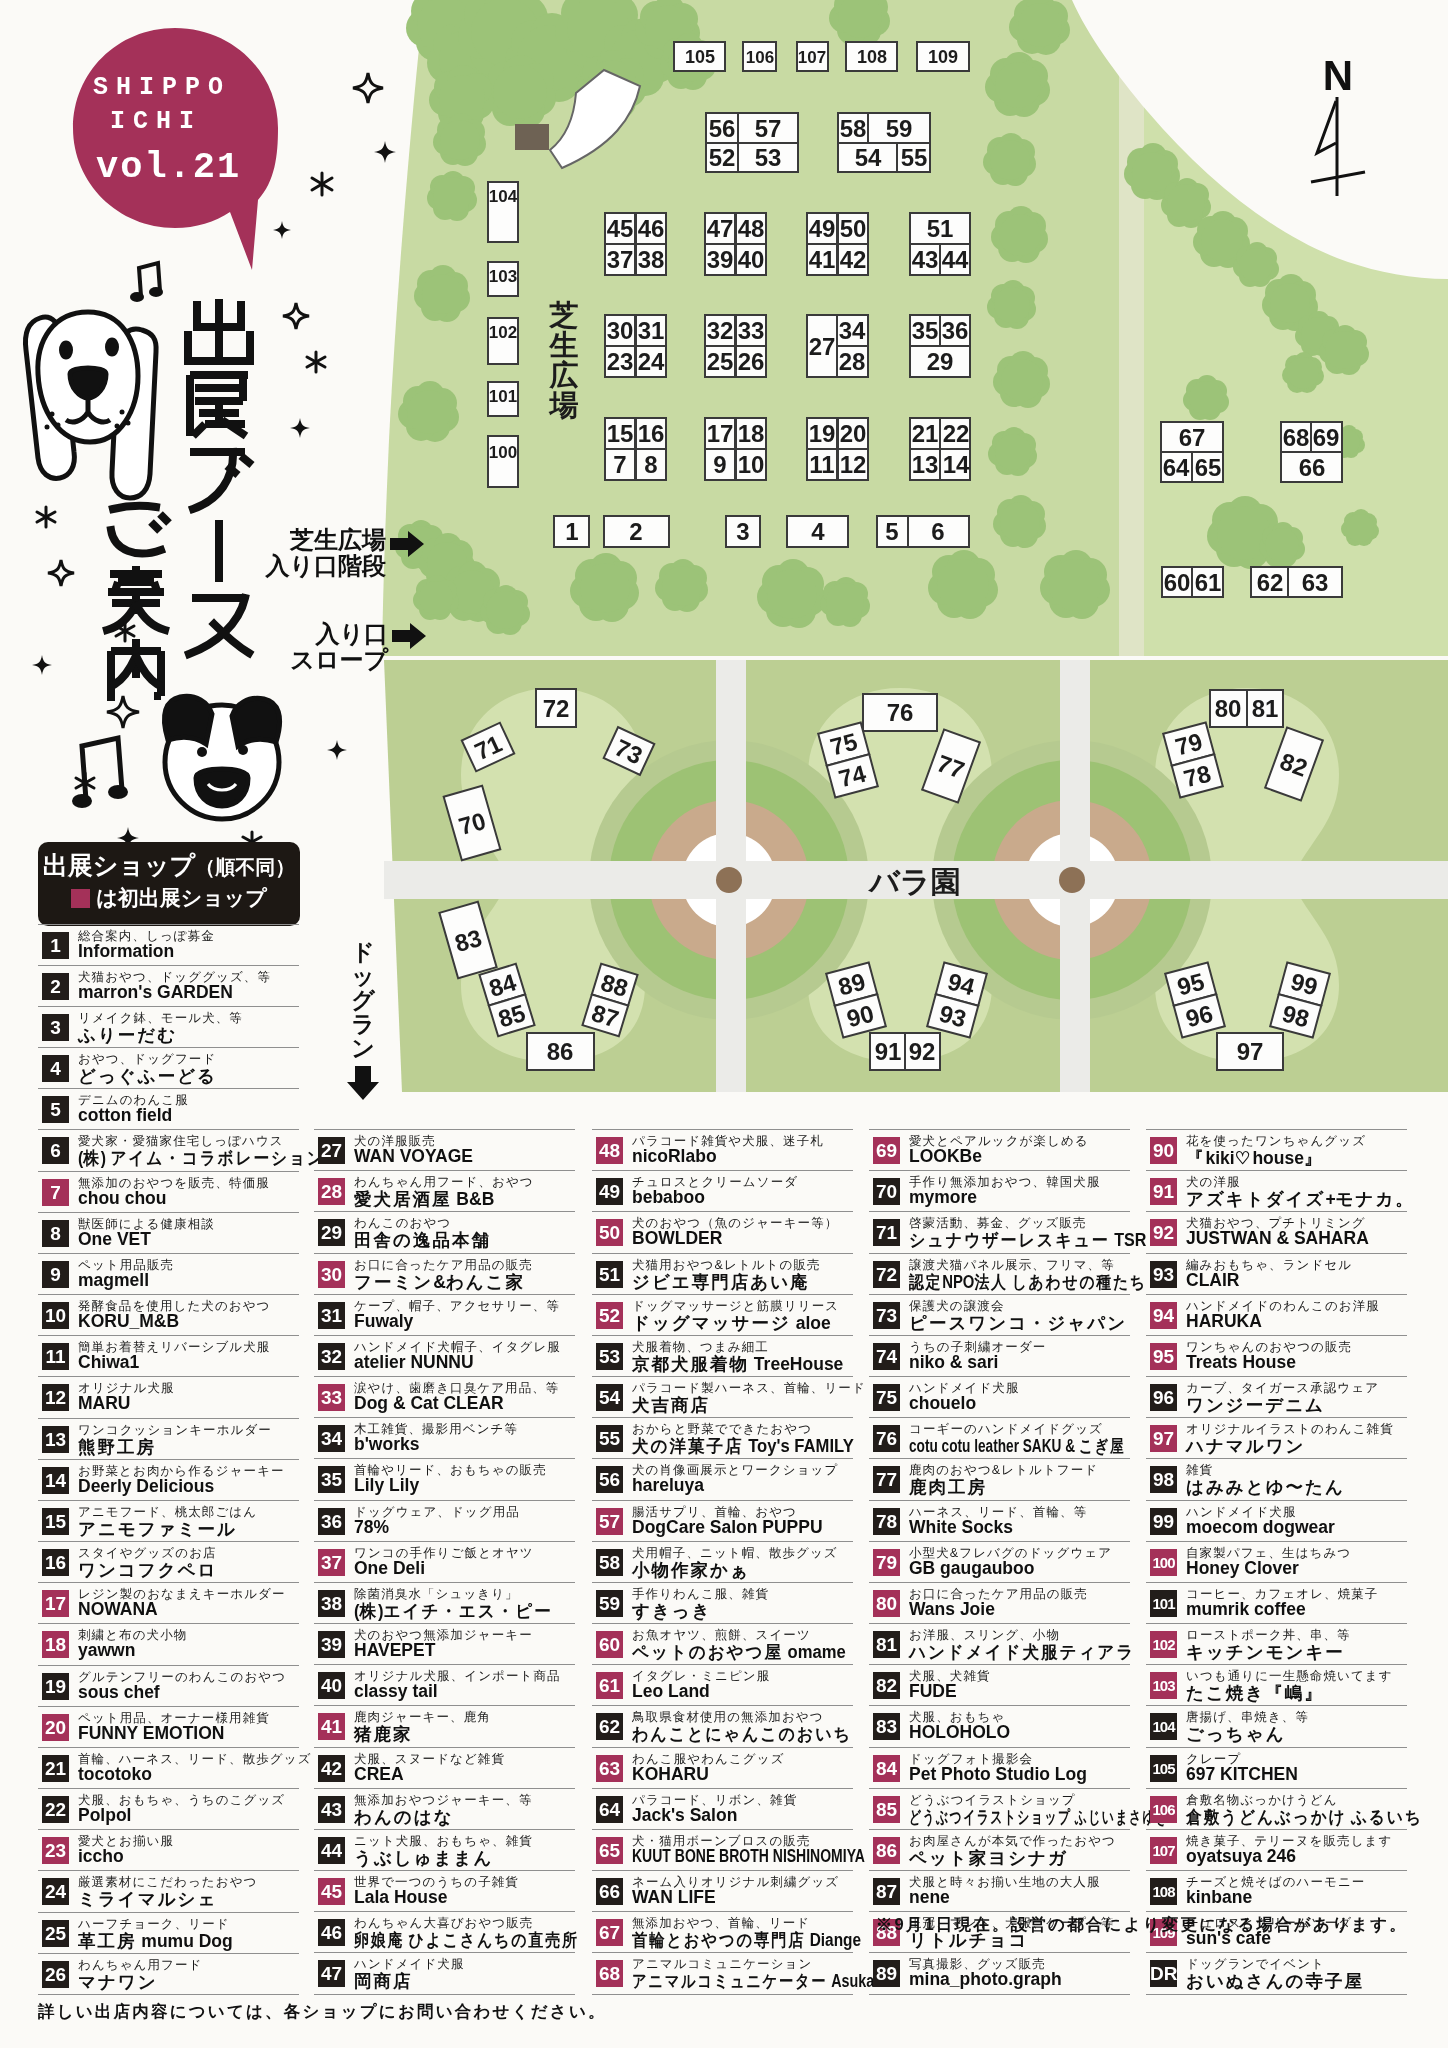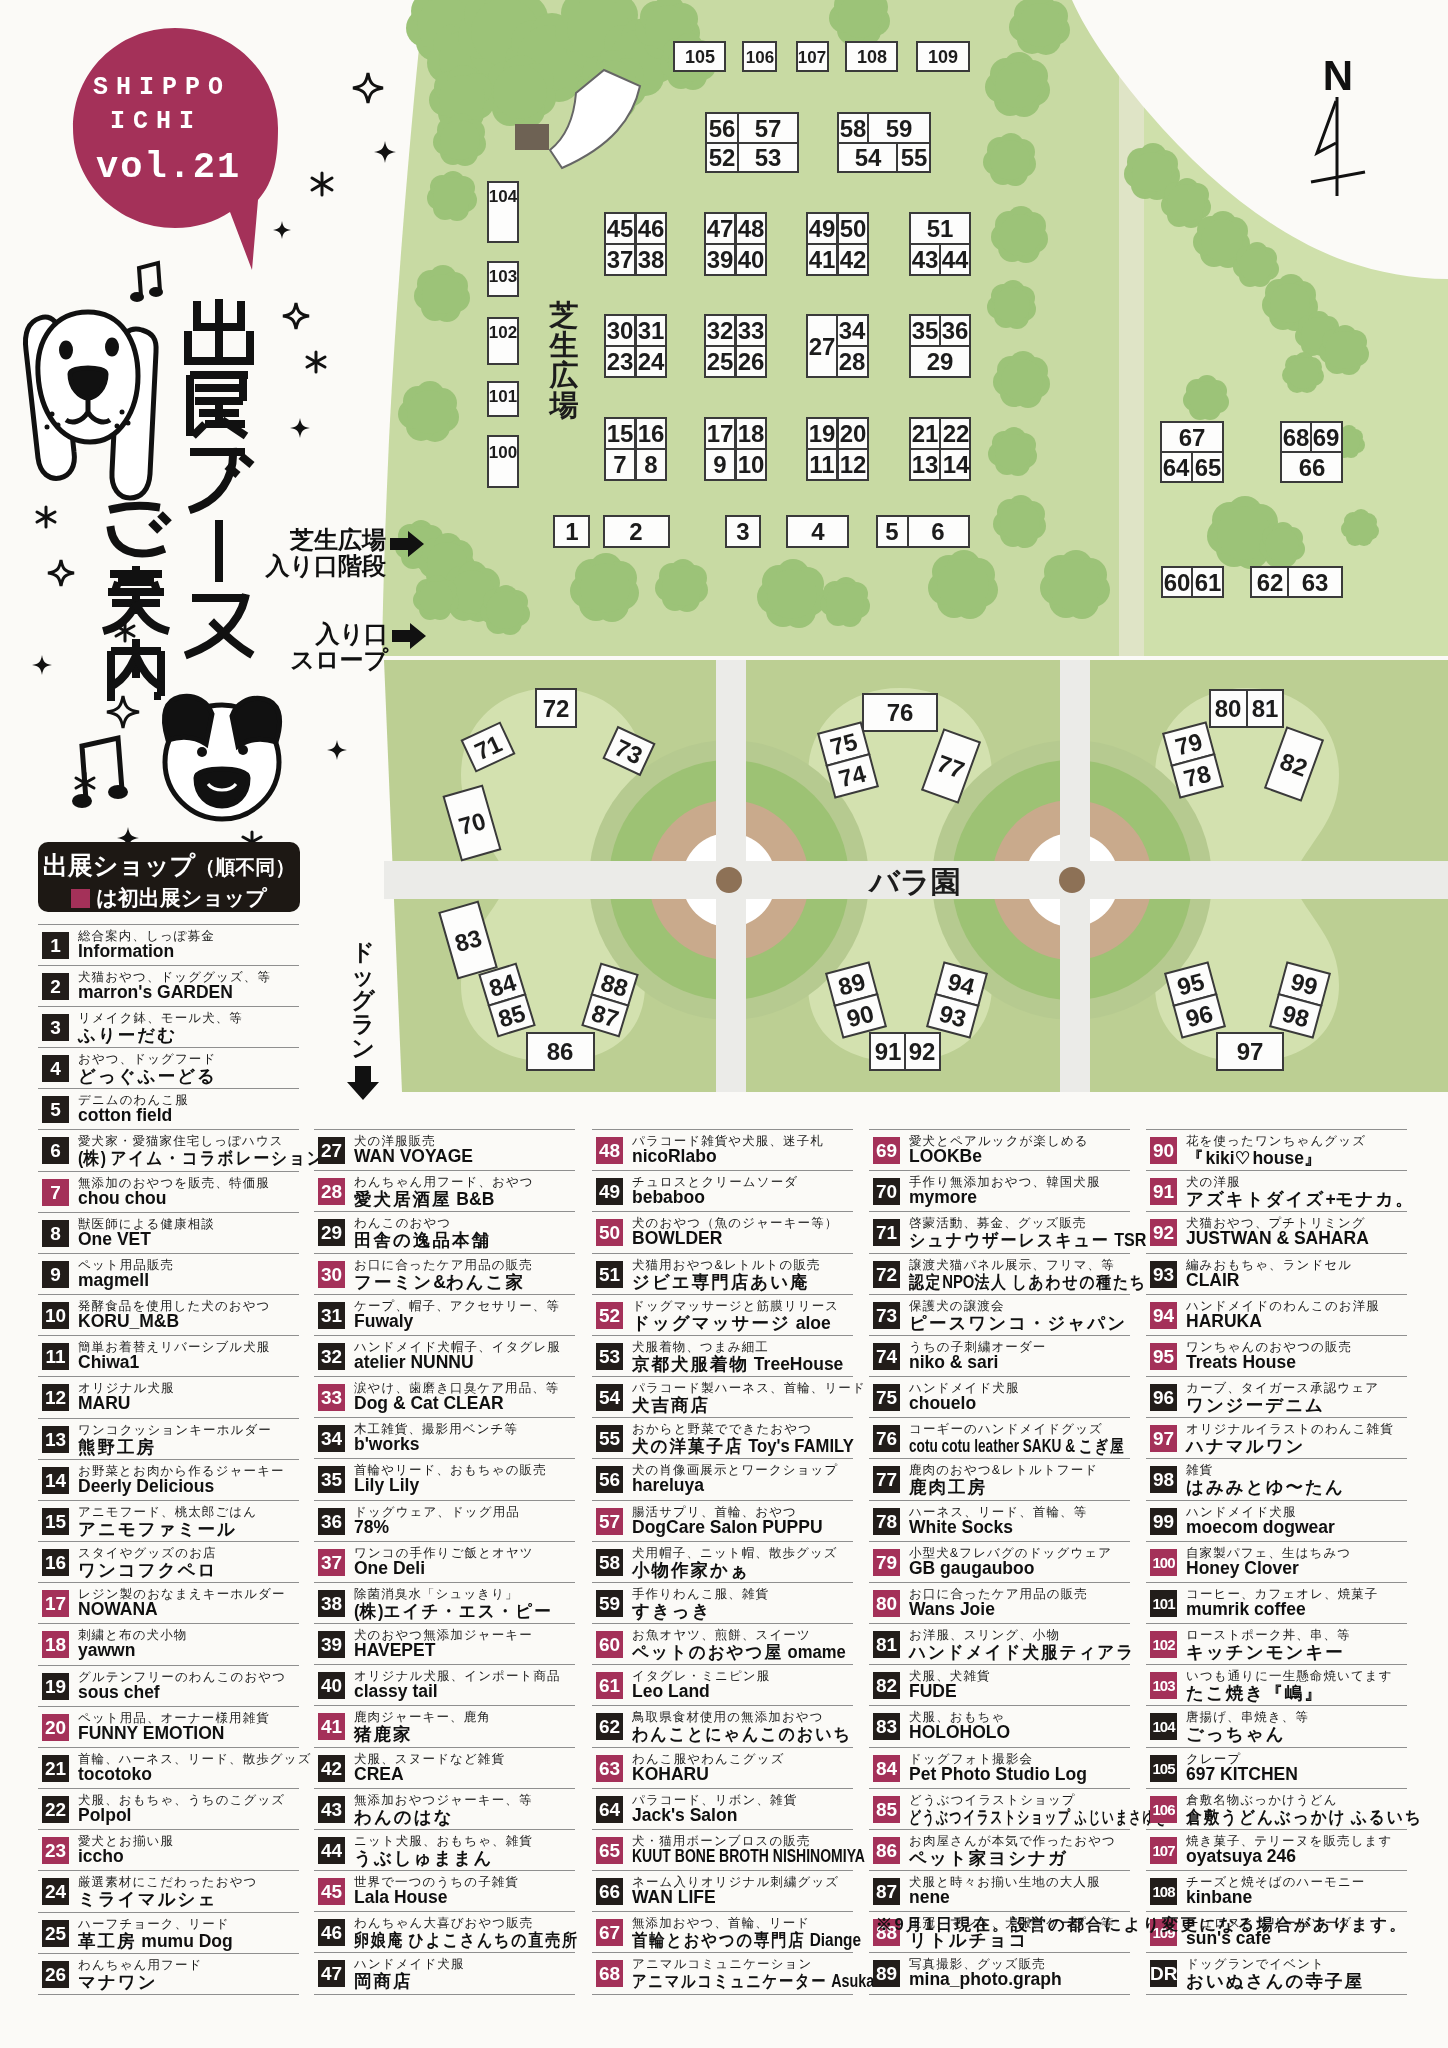--- a/index.html
+++ b/index.html
@@ -3,21 +3,21 @@
 html,body{margin:0;padding:0}
 #page{position:relative;width:1448px;height:2048px;background:#fbfaf7;overflow:hidden;font-family:'Liberation Sans',sans-serif}
 .it{position:absolute;height:41px;border-top:1px solid #8f8f8f}
 .sep{position:absolute;height:0;border-top:1px solid #8f8f8f}
 .nb,.nc{position:absolute;left:4px;top:7px;width:27px;height:27px;color:#fff;font-weight:bold;
  font-size:19px;text-align:center;line-height:27px}
 .nb{background:#221d1a}.nc{background:#a43159}
 .d{position:absolute;left:40px;top:3px;font-size:12.5px;color:#1b1b1b;white-space:nowrap;letter-spacing:1.1px}
 .s{position:absolute;left:40px;top:16px;font-size:17.5px;font-weight:bold;color:#101010;white-space:nowrap;transform-origin:0 50%}
 .j{letter-spacing:2px}
-.legend{position:absolute;left:38px;top:842px;width:262px;height:70px;background:#1d1814;border-radius:10px;color:#fff;text-align:center}
+.legend{position:absolute;left:38px;top:842px;width:262px;height:84px;background:#1d1814;border-radius:10px;color:#fff;text-align:center}
 .foot{position:absolute;font-size:16.5px;font-weight:bold;color:#111;white-space:nowrap;letter-spacing:2.2px}
 </style></head><body>
 <div id="page">
 
 <svg width="1448" height="1110" viewBox="0 0 1448 1110" style="position:absolute;left:0;top:0" font-family="'Liberation Sans', sans-serif">
 
 <path d="M424,0 C410,130 396,300 389,440 C385,530 383,590 382,656 L1119,656 L1119,0 Z" fill="#c8daa3"></path>
 
 <rect x="1119" y="60" width="25" height="596" fill="#dfe4c6"></rect>
 
@@ -1723,14 +1723,15 @@
       <div class="s">sun's cafe</div>
     </div>
 
 <div class="it" style="left:1146px;top:1952px;width:261px">
       <div class="nb" style="">DR</div>
       <div class="d">ドッグランでイベント</div>
       <div class="s"><span class="j">おいぬさんの寺子屋</span></div>
     </div>
 <div class="sep" style="left:1146px;top:1994px;width:261px"></div>
 
+<div class="foot" style="left:38px;top:2001px">詳しい出店内容については、各ショップにお問い合わせください。</div>
 
 <div class="foot" style="right:40px;top:1914px">※9月1日現在。設営の都合により変更になる場合があります。</div>
 </div>
 </body></html>

